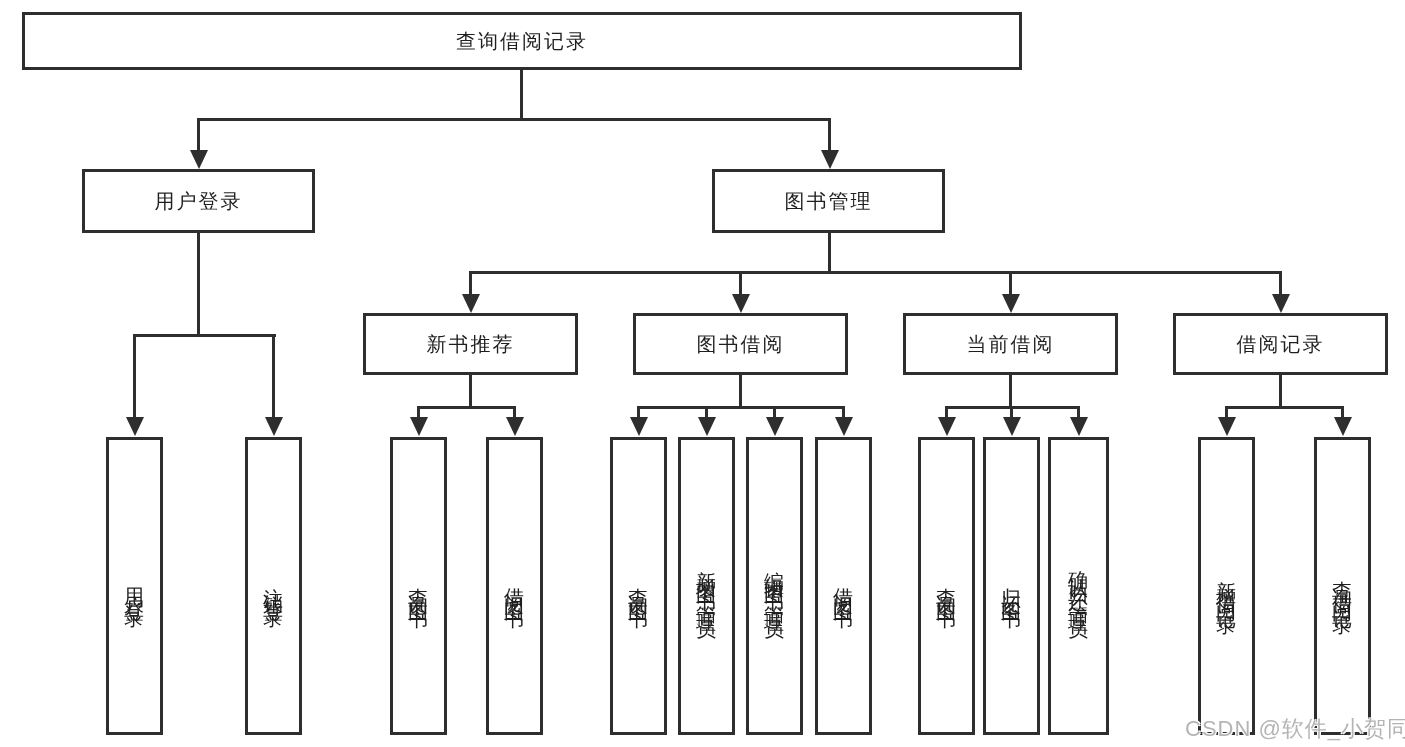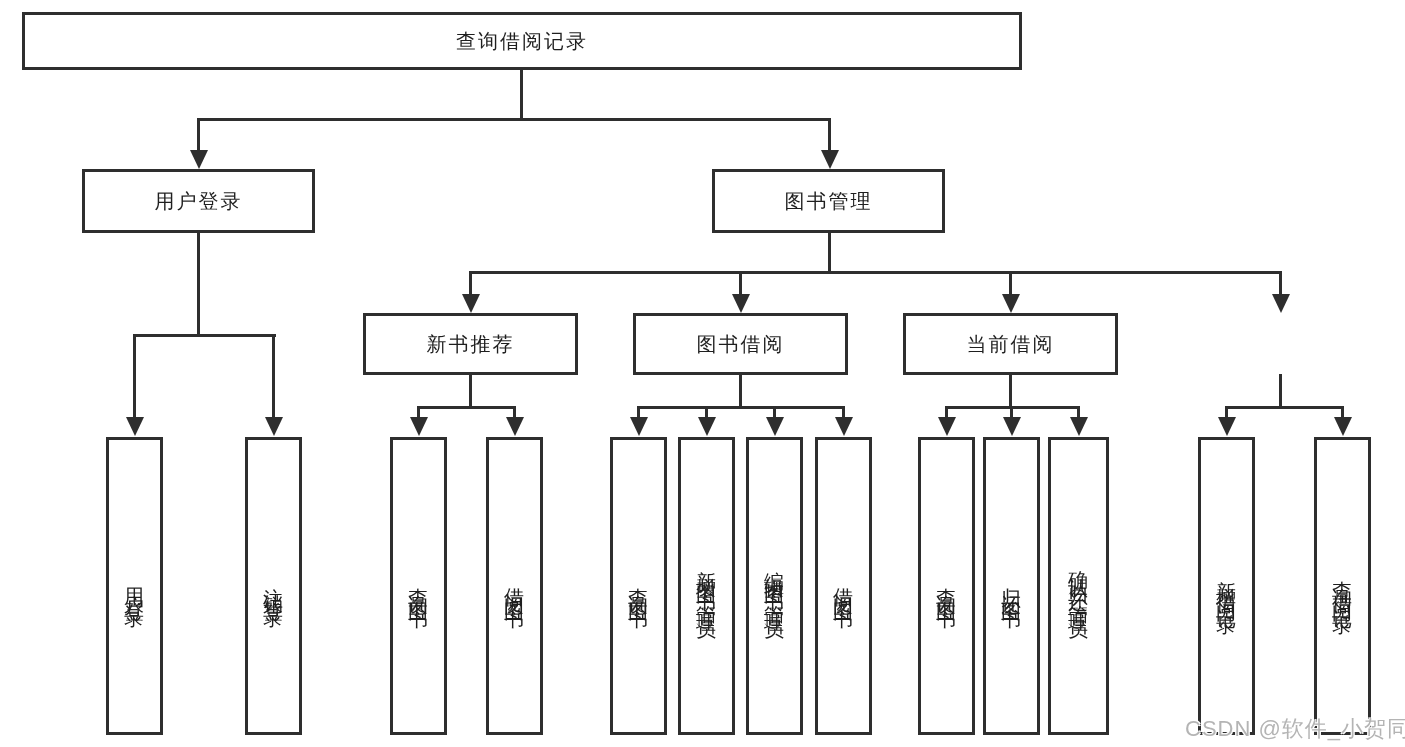--- a/index.html
+++ b/index.html
@@ -73,20 +73,21 @@
   <div class="box h-node" style="left:82px; top:169px; width:233px; height:64px;">用户登录</div>
 
   <div class="box h-node" style="left:363px; top:313px; width:215px; height:62px;">新书推荐</div>
 
   <div class="box h-node" style="left:712px; top:169px; width:233px; height:64px;">图书管理</div>
 
   <div class="box h-node" style="left:633px; top:313px; width:215px; height:62px;">图书借阅</div>
 
   <div class="box h-node" style="left:903px; top:313px; width:215px; height:62px;">当前借阅</div>
 
+  <div class="box h-node" style="left:1173px; top:313px; width:215px; height:62px;">借阅记录</div>
 
   <div class="box v-node" style="left:106px; top:437px; width:57px; height:298px;">用户登录</div>
   <div class="box v-node" style="left:245px; top:437px; width:57px; height:298px;">注销登录</div>
 
   <div class="box v-node" style="left:390px; top:437px; width:57px; height:298px;">查询图书</div>
   <div class="box v-node" style="left:486px; top:437px; width:57px; height:298px;">借阅图书</div>
 
   <div class="box v-node" style="left:610px; top:437px; width:57px; height:298px;">查询图书</div>
   <div class="box v-node" style="left:678px; top:437px; width:57px; height:298px;">新增图书（管理员）</div>
   <div class="box v-node" style="left:746px; top:437px; width:57px; height:298px;">编辑图书（管理员）</div>

